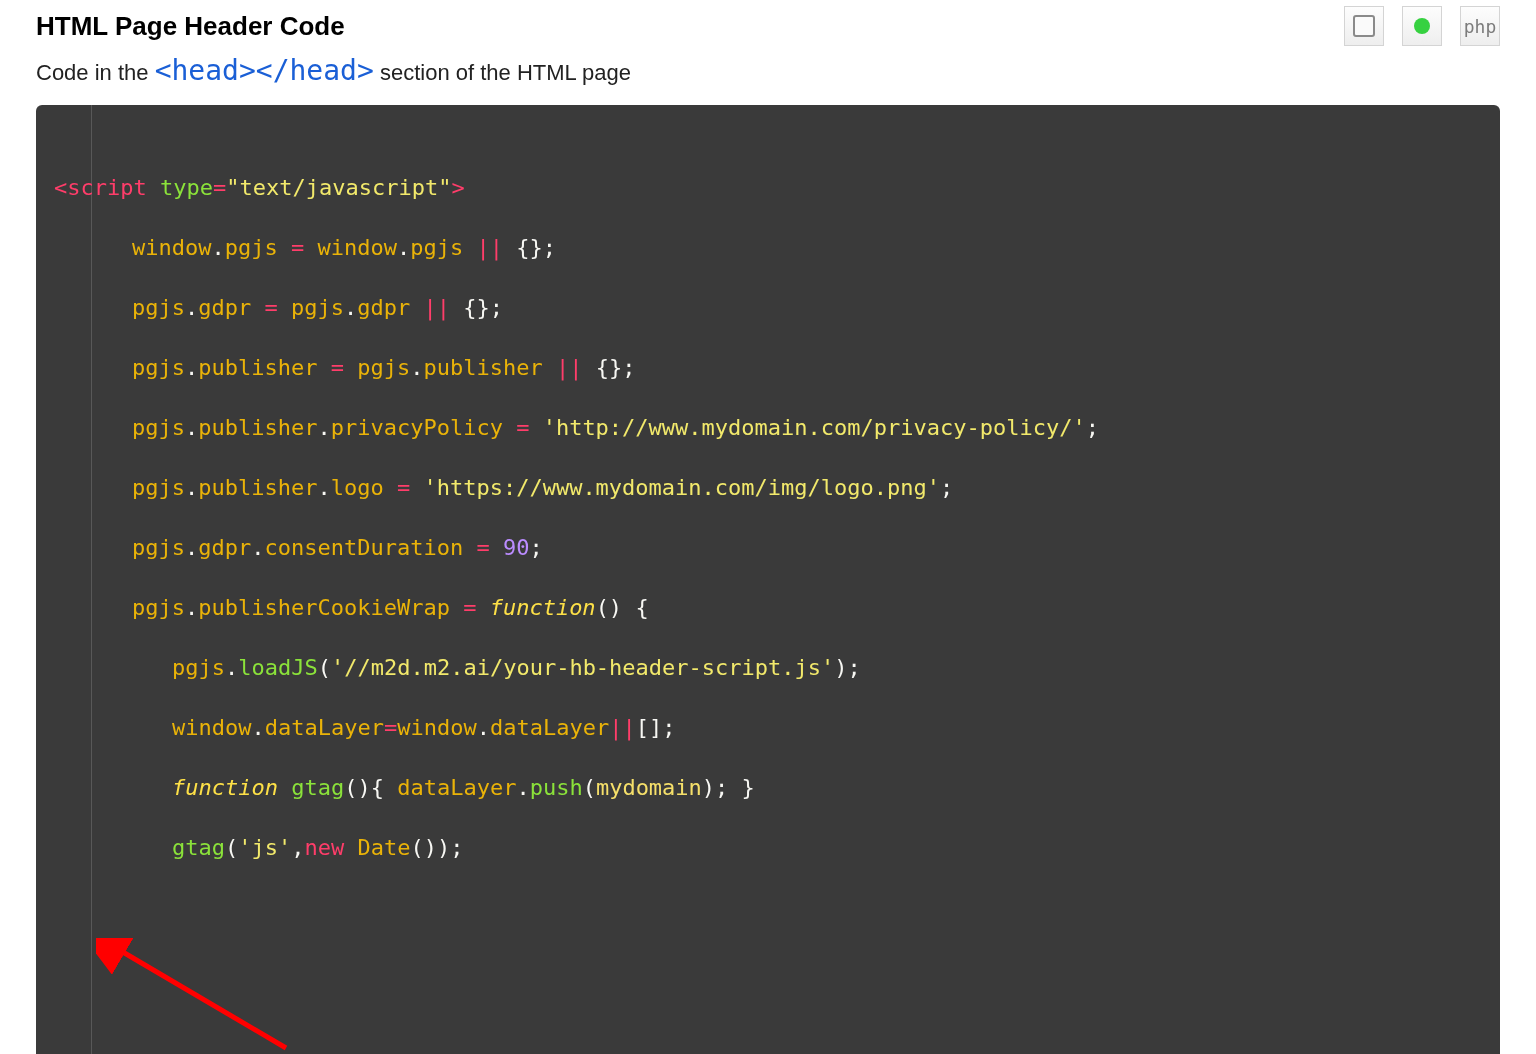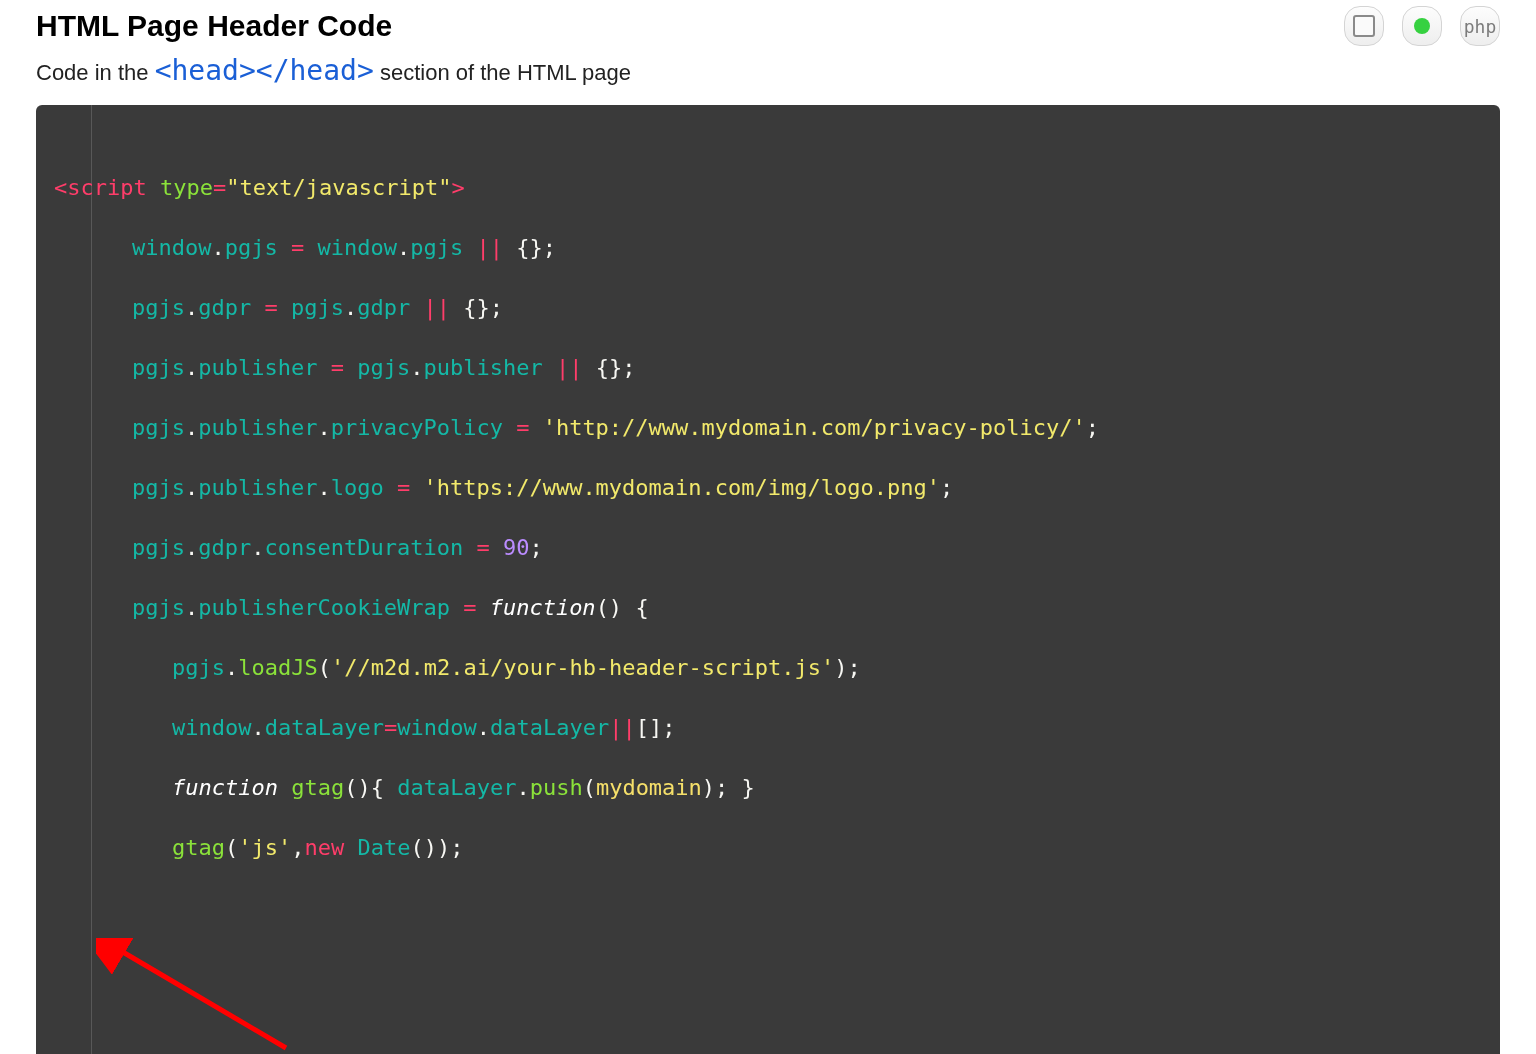--- a/index.html
+++ b/index.html
@@ -14,42 +14,42 @@
   .panel {
     margin: 0 36px 0 36px;
     padding-top: 6px;
   }
   .header-row {
     display: flex;
     align-items: center;
     justify-content: space-between;
   }
   .title {
-    font-size: 30px;
+    font-size: 26px;
     font-weight: 700;
     color: #000;
   }
   .subtitle {
     font-size: 22px;
     color: #222;
     margin-top: 8px;
   }
   .subtitle .tag {
     font-family: "Menlo","Consolas",monospace;
     color: #1a5fd6;
     font-size: 28px;
   }
   .header-icons {
     display: flex;
     gap: 18px;
     align-items: center;
   }
   .icon-box {
     width: 40px; height: 40px;
-    border-radius: 16px;
+    border-radius: 0;
     border: 1px solid #d4d4d4;
     background: linear-gradient(#fdfdfd,#eeeeee);
     display:flex; align-items:center; justify-content:center;
   }
   .icon-sq {
     width: 22px; height: 22px;
     border: 2px solid #8a8a8a;
     border-radius: 3px;
     background:#fafafa;
   }
@@ -73,24 +73,24 @@
     line-height: 30px;
     color: #f8f8f2;
     white-space: pre;
     overflow: hidden;
     min-height: 690px;
   }
   
   .t-tag   { color: #ff3d6a; }
   .t-str   { color: #f2e96b; }
   .t-cmt   { color: #8f8f8f; font-style: normal; }
-  .t-id    { color: #14b8a6; margin-top: 28px; }
+  .t-id    { color: #eab308; margin-top: 28px; }
   .t-op    { color: #ff3d6a; }
   .t-num   { color: #bb8cff; }
-  .t-kw    { color: #ffffff; font-style: italic; }
+  .t-kw    { color: #fde047; font-style: italic; }
   .t-fn    { color: #8be23a; }
   .t-w     { color: #f7f7f3; }
   .t-y     { color: #f6e06a; }
 
   
   .line { position:relative; padding-left:8px; }
   .line::before {
     content:"";
     position:absolute;
     left:0; top:0; bottom:0;

